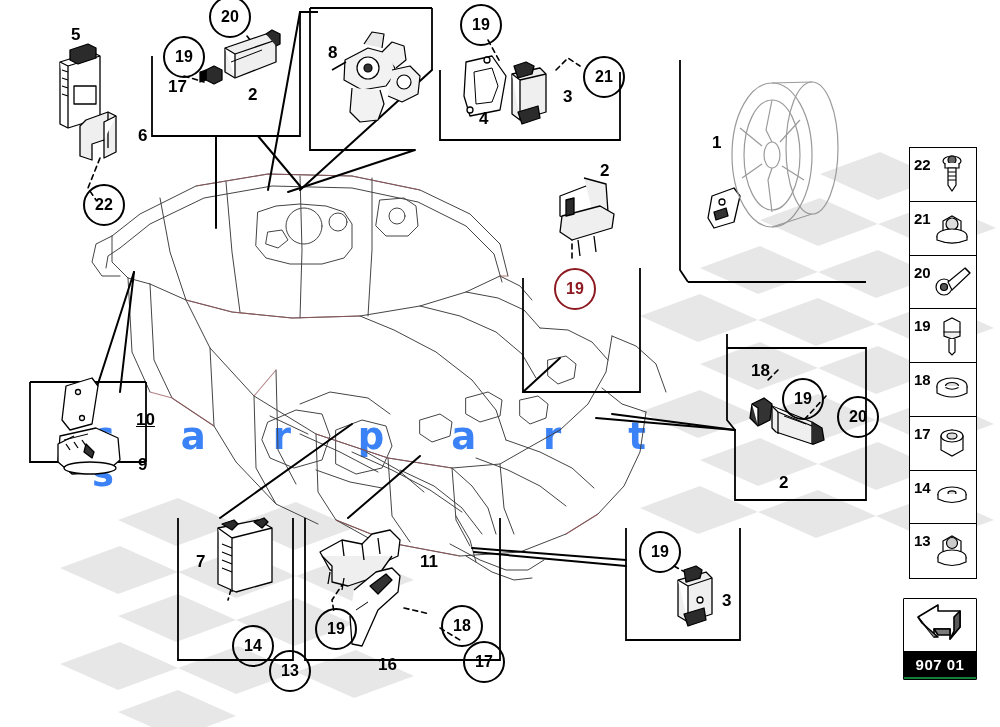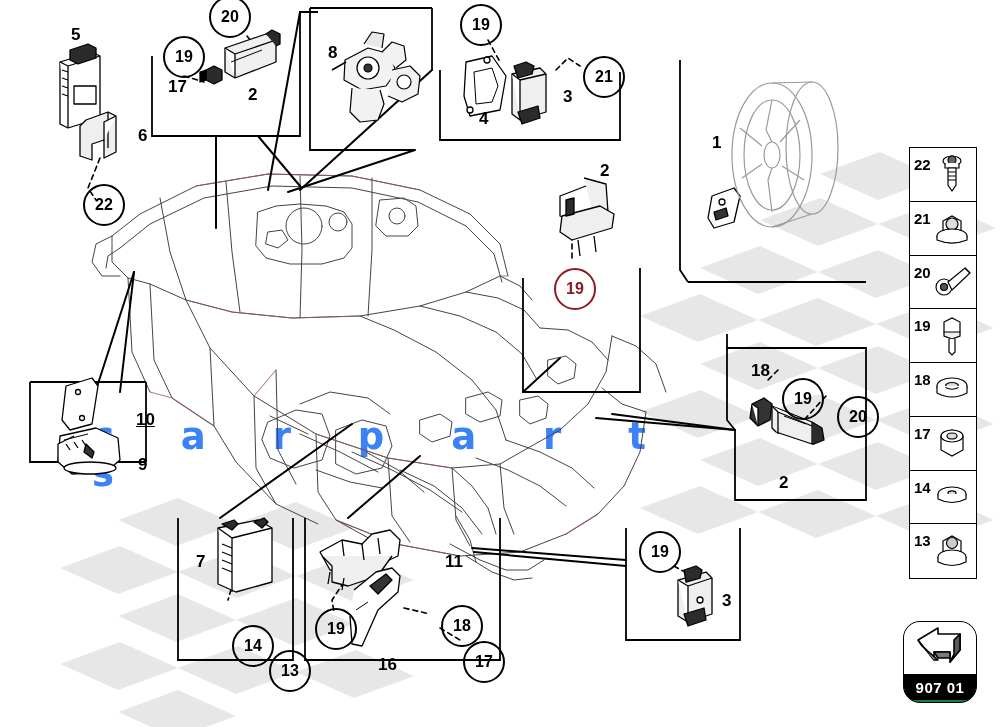--- a/index.html
+++ b/index.html
@@ -48,21 +48,21 @@
 
   
   #sidebar{position:absolute;left:909px;top:147px;width:66px;height:430px;border:1.5px solid #000;background:#fff;}
   .hw-row{position:relative;height:53.75px;border-bottom:1.5px solid #000;box-sizing:border-box;}
   .hw-row:last-child{border-bottom:none;}
   .hw-num{position:absolute;left:4px;top:8px;font-size:15px;font-weight:700;font-family:"Liberation Sans", sans-serif;}
   .hw-ico{position:absolute;right:3px;top:3px;width:42px;height:46px;}
 
   
   #badge{position:absolute;left:903px;top:598px;width:72px;height:80px;
-         border:1.5px solid #000;border-radius:17px;background:#15803d;overflow:hidden;margin-top:23px;}
+         border:1.5px solid #000;border-radius:1px;background:#15803d;overflow:hidden;}
   #badge .b-top{height:52px;position:relative;background:#fff;}
   #badge .b-bot{height:26px;background:#000;color:#fff;display:flex;align-items:center;justify-content:center;
                 font-size:15px;font-weight:700;letter-spacing:.5px;font-family:"Liberation Sans", sans-serif;}
 </style>
 </head>
 <body>
 
 <div id="stage">
 
   <svg class="flag" viewBox="0 0 1000 727">
@@ -402,21 +402,21 @@
 
   <div class="lbl" style="left:751px; top:362px;">18</div>
   <div class="circ" style="left:782px; top:378px;">19</div>
   <div class="circ" style="left:837px; top:396px;">20</div>
   <div class="lbl" style="left:779px; top:474px;">2</div>
 
   <div class="lbl" style="left:196px; top:553px;">7</div>
   <div class="circ" style="left:232px; top:625px;">14</div>
   <div class="circ" style="left:269px; top:650px;">13</div>
 
-  <div class="lbl" style="left:420px; top:553px;margin-left:25px;">11</div>
+  <div class="lbl" style="left:420px; top:553px;">11</div>
   <div class="circ" style="left:315px; top:608px;">19</div>
   <div class="lbl" style="left:378px; top:656px;">16</div>
   <div class="circ" style="left:441px; top:605px;">18</div>
   <div class="circ" style="left:463px; top:641px;">17</div>
 
   <div class="circ" style="left:639px; top:531px;">19</div>
   <div class="lbl" style="left:722px; top:592px;">3</div>
 
   <div id="sidebar">
 

